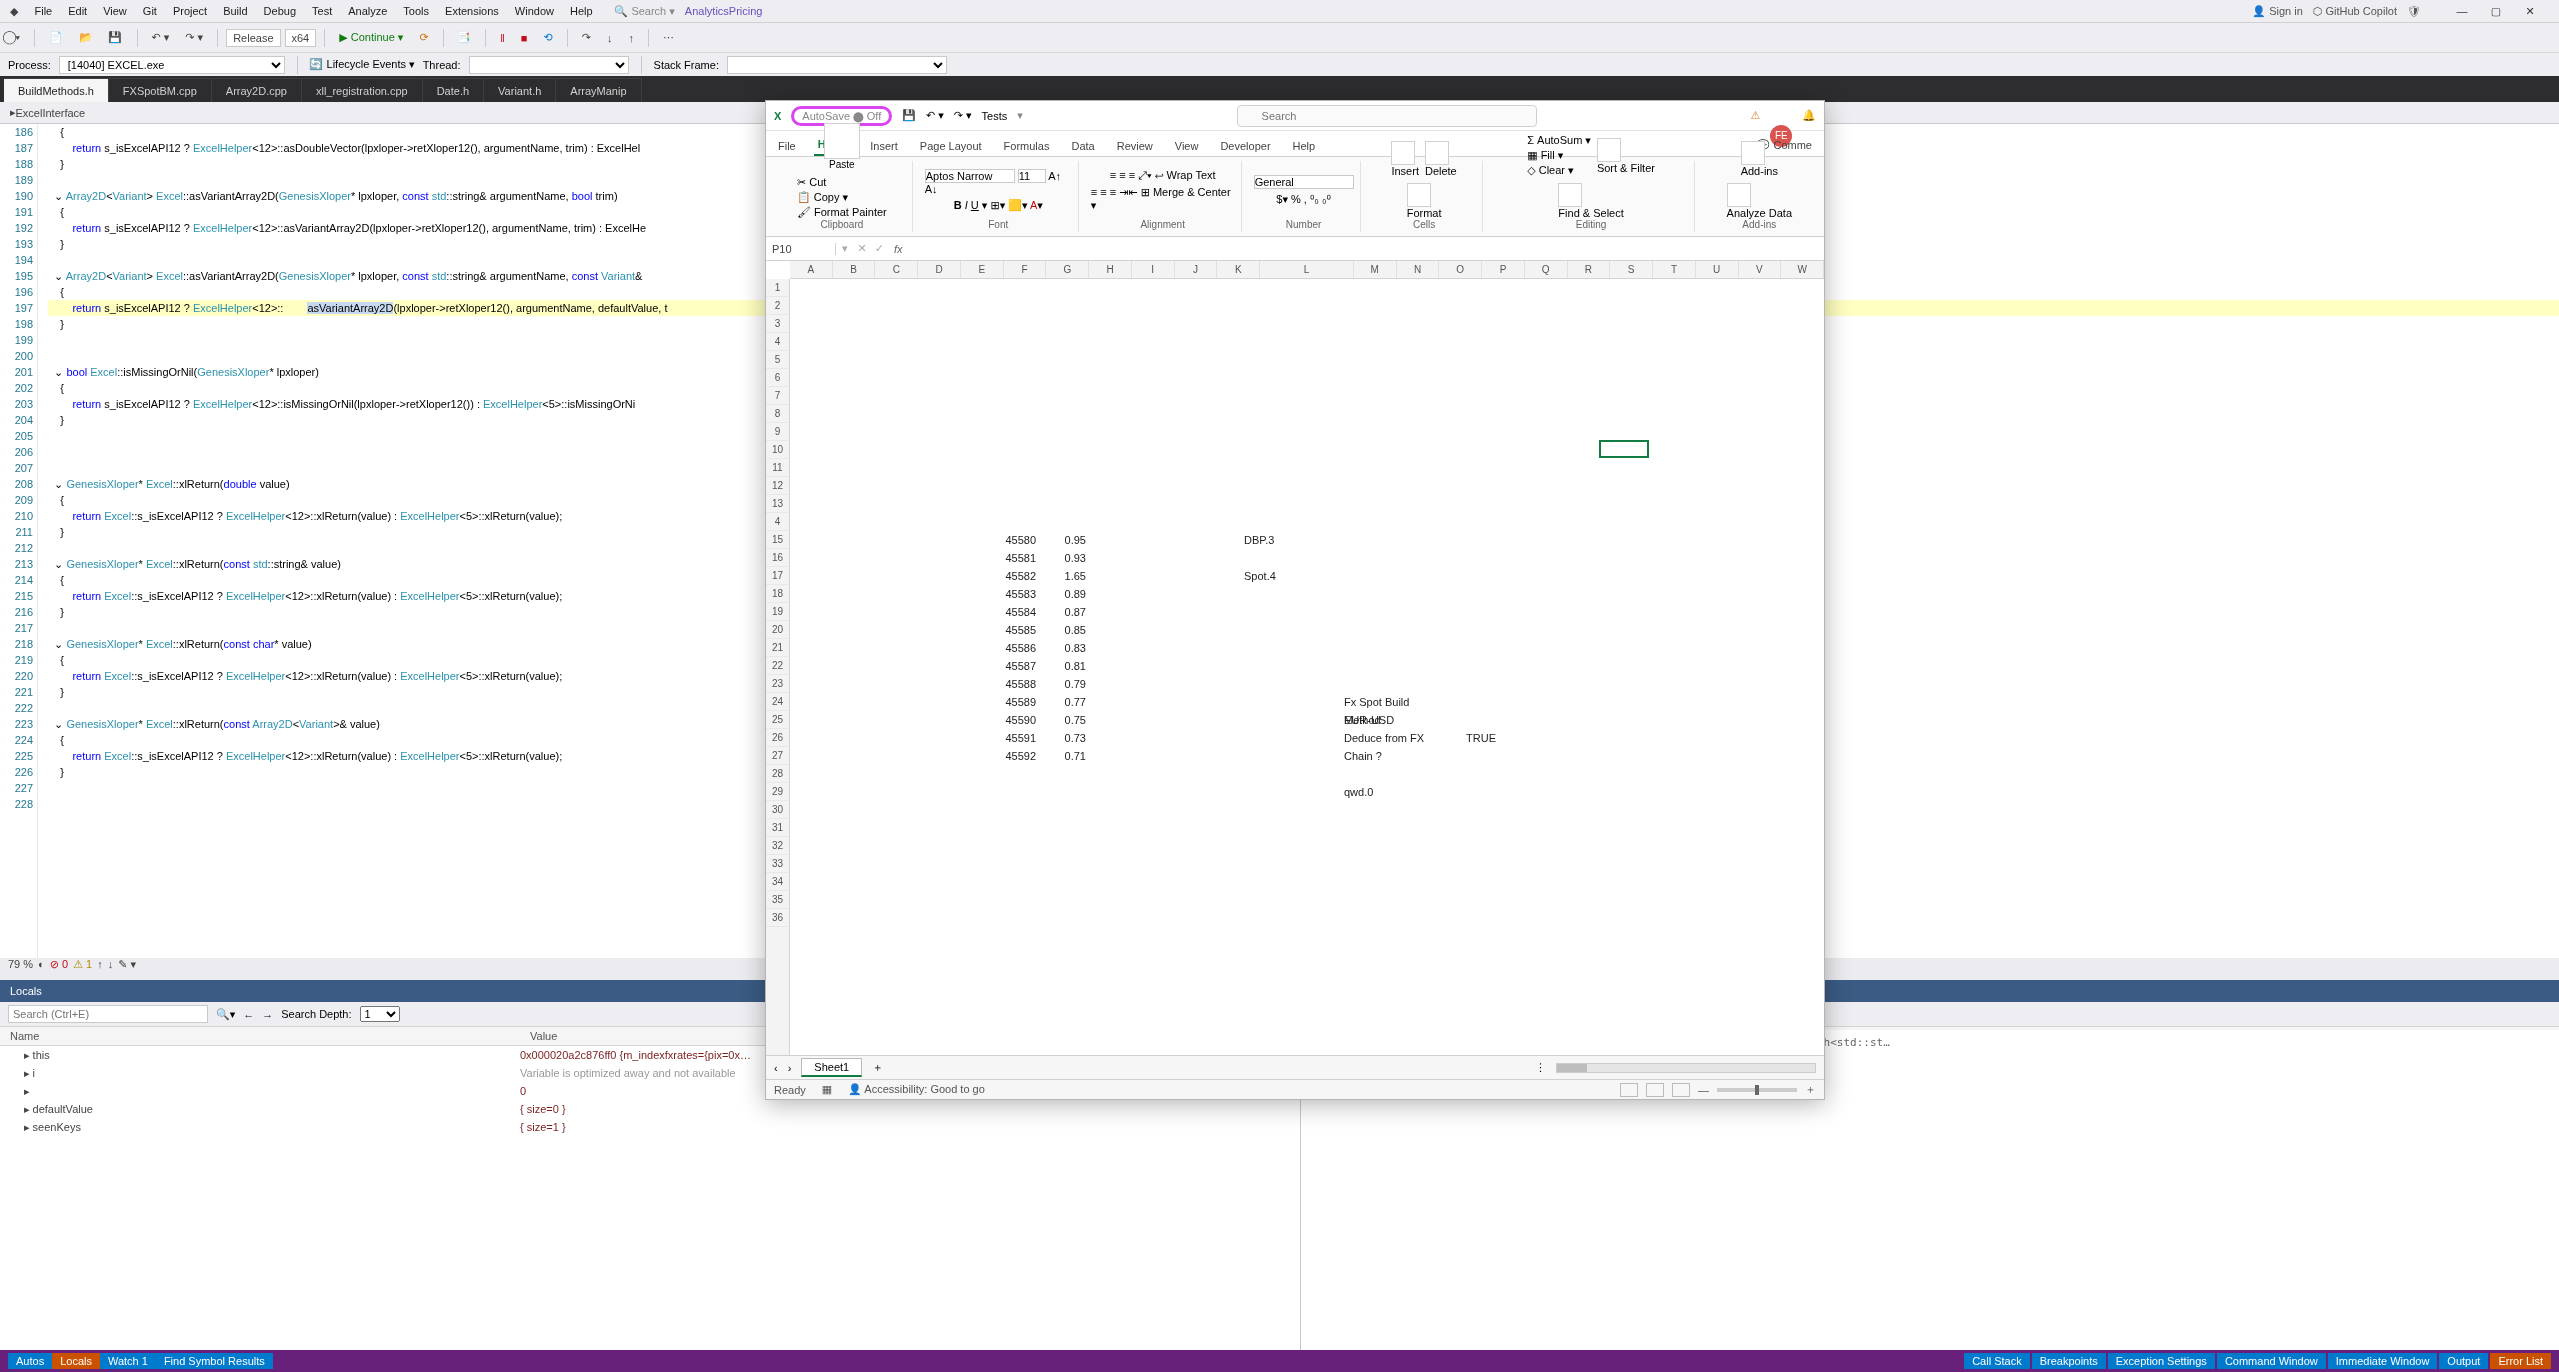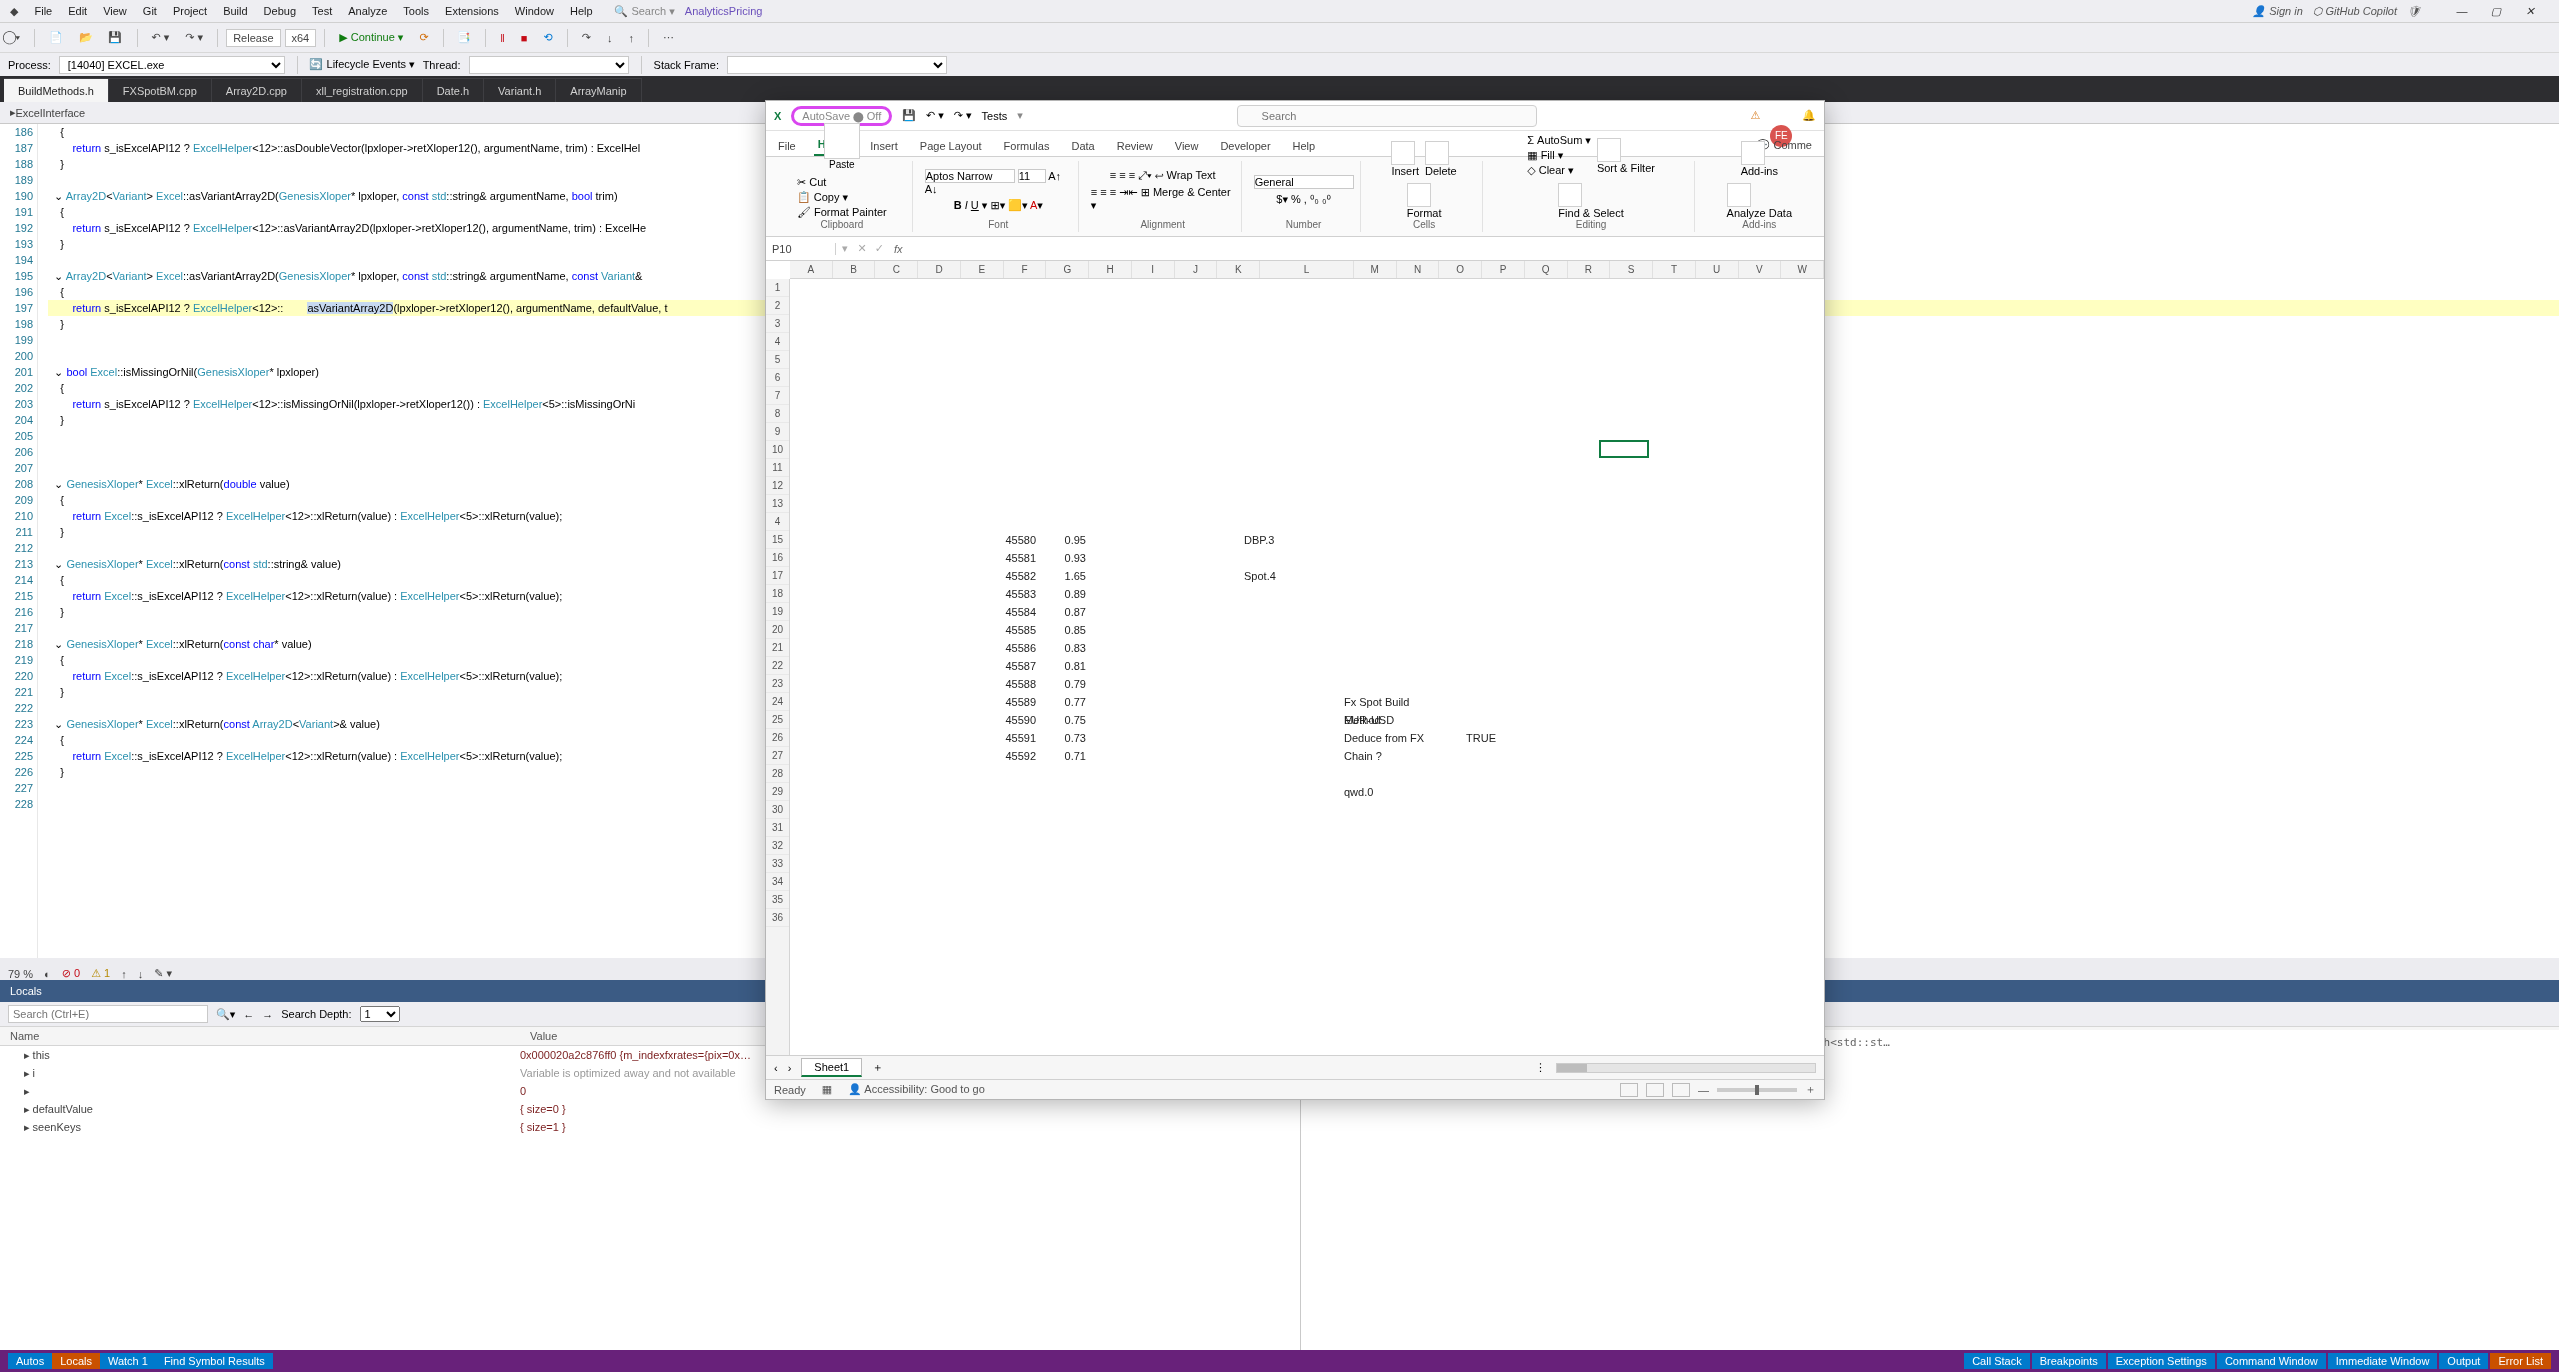--- a/index.html
+++ b/index.html
@@ -2,21 +2,21 @@
 <html><head>
 <meta charset="utf-8">
 <style>
   *{box-sizing:border-box;margin:0;padding:0;font-family:"Segoe UI",Tahoma,sans-serif;font-size:11px;}
   html,body{width:2559px;height:1372px;background:#2d2d30;overflow:hidden;}
   
   #vs-root{position:absolute;left:0;top:0;right:0;bottom:0;}
   .vs-menubar{height:22px;background:#eeeef2;color:#1b1b1b;display:flex;align-items:center;padding:0 4px;gap:2px;}
   .vs-menubar .mitem{padding:2px 8px;cursor:default;}
   .vs-menubar .search{margin-left:12px;color:#888;}
-  .vs-menubar .right{margin-left:auto;display:flex;align-items:center;gap:10px;padding-right:8px;color:#555;font-style:italic;}
+  .vs-menubar .right{margin-left:auto;display:flex;align-items:center;gap:10px;padding-right:8px;color:#555;}
   .winctl{display:flex;gap:0;margin-left:14px;}
   .winctl div{width:34px;height:22px;text-align:center;line-height:22px;color:#333;}
   .vs-toolbar{height:30px;background:#eeeef2;display:flex;align-items:center;padding:0 6px;gap:4px;border-top:1px solid #d0d0d0;}
   .tb-btn{padding:2px 6px;color:#444;}
   .tb-sep{width:1px;height:18px;background:#c9c9c9;margin:0 4px;}
   .tb-drop{border:1px solid #c9c9c9;background:#fff;padding:2px 6px;color:#444;}
   .vs-processbar{height:24px;background:#eeeef2;display:flex;align-items:center;padding:0 8px;gap:8px;border-top:1px solid #d8d8d8;}
   .vs-processbar select,.vs-processbar input{border:1px solid #c9c9c9;background:#fff;height:18px;font-size:11px;padding:0 4px;}
   .vs-tabstrip{height:26px;background:#2d2d30;display:flex;align-items:flex-end;padding-left:4px;}
   .doc-tab{background:#2d2d30;color:#d0d0d0;padding:4px 14px;height:24px;border-top:1px solid #3e3e42;border-right:1px solid #3e3e42;display:flex;align-items:center;gap:6px;}
@@ -28,21 +28,21 @@
   .code{position:absolute;left:48px;top:0;right:0;bottom:0;font-family:Consolas,monospace;font-size:11px;line-height:16px;white-space:pre;color:#000;}
   .kw{color:#0000ff;}
   .typ{color:#2b91af;}
   .hl{background:#c7d9f0;margin-left:24px;}
   .dbg-line{background:#ffffc1;}
   
   .vs-status{position:absolute;left:0;right:0;bottom:0;height:22px;background:#68217a;color:#fff;display:flex;align-items:center;padding:0 8px;gap:14px;}
   .vs-status .right{margin-left:auto;display:flex;gap:2px;}
   .vs-status .tool{padding:2px 8px;background:#007acc;}
   
-  .midbar{position:absolute;left:0;right:0;bottom:392px;height:22px;background:#ececf0;display:flex;align-items:flex-end;padding:0 8px;gap:11px;color:#444;}
+  .midbar{position:absolute;left:0;right:0;bottom:392px;height:22px;background:#ececf0;display:flex;align-items:flex-start;padding:0 8px;gap:5px;color:#444;}
   .locals-hdr{position:absolute;left:0;right:0;bottom:370px;height:22px;background:#3b5b84;color:#fff;display:flex;align-items:center;padding:0 10px;}
   .locals-search{position:absolute;left:0;right:0;bottom:346px;height:24px;background:#eeeef2;display:flex;align-items:center;padding:0 8px;gap:8px;}
   .locals-search input{border:1px solid #c9c9c9;height:18px;flex:0 0 200px;padding:0 4px;}
   .locals-cols{position:absolute;left:0;right:0;bottom:326px;height:20px;background:#f5f5f5;display:flex;align-items:center;color:#555;border-top:1px solid #d5d5d5;border-bottom:1px solid #d5d5d5;}
   .locals-cols div{padding:0 10px;}
   .locals-body{position:absolute;left:0;right:0;bottom:22px;top:calc(100% - 326px);height:304px;background:#fff;overflow:hidden;}
   .locals-row{display:flex;height:18px;align-items:center;color:#444;}
   .locals-row .n{width:520px;padding-left:24px;}
   .locals-row .v{flex:1;color:#7a1d1d;}
   .locals-row .v.gray{color:#999;}

